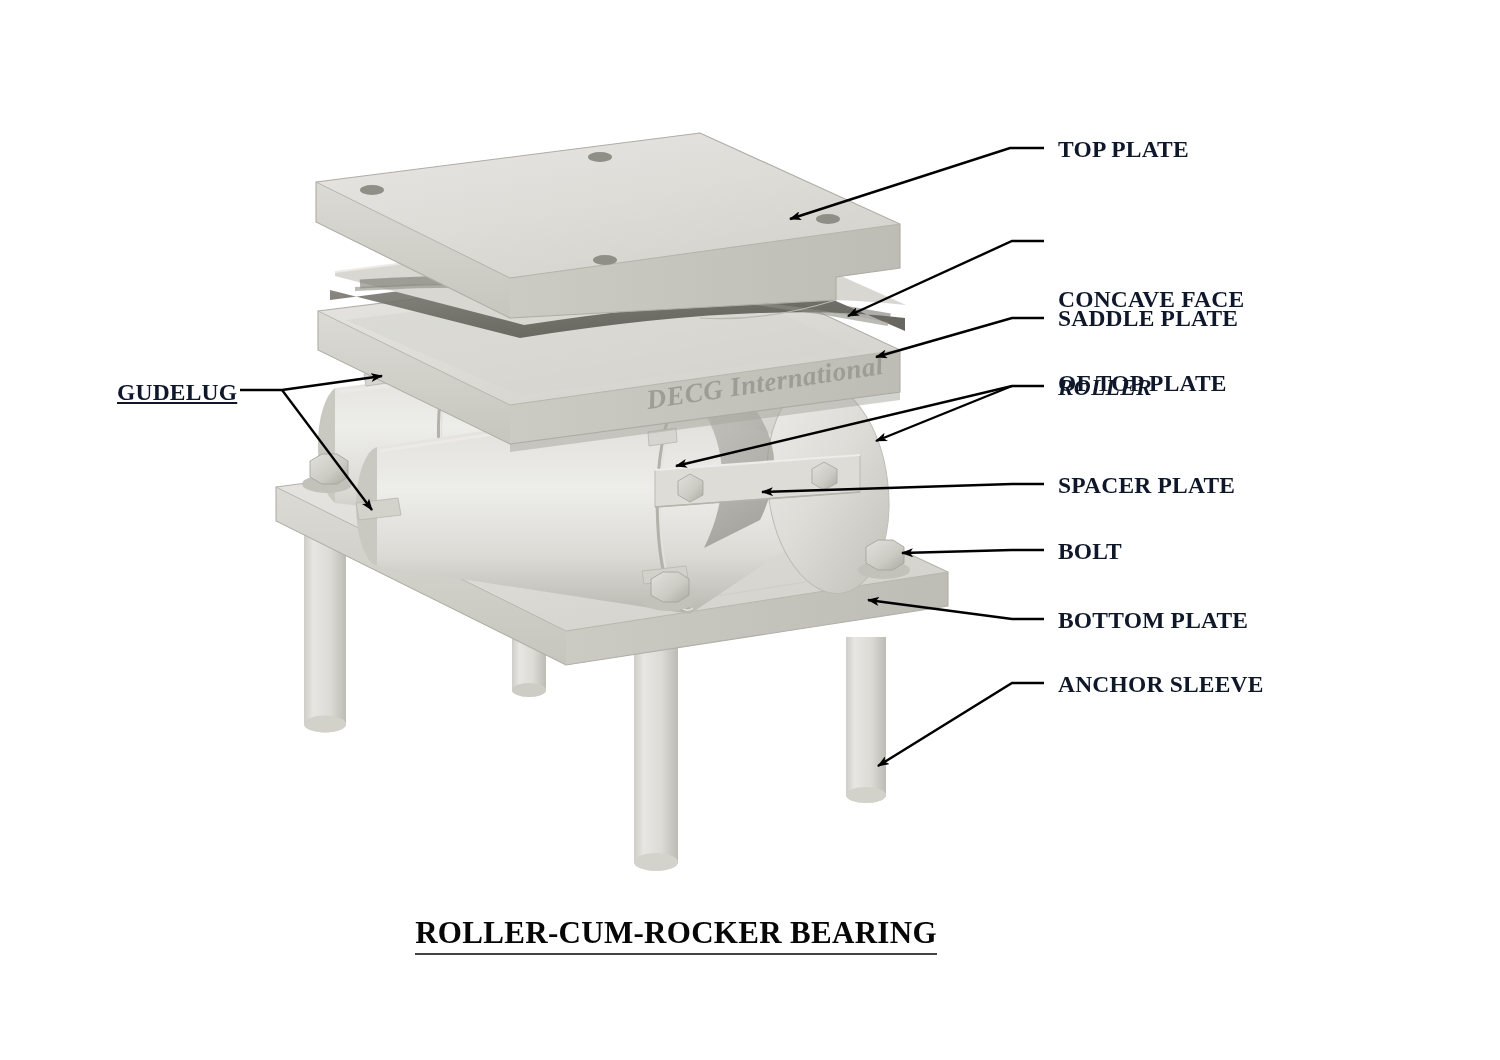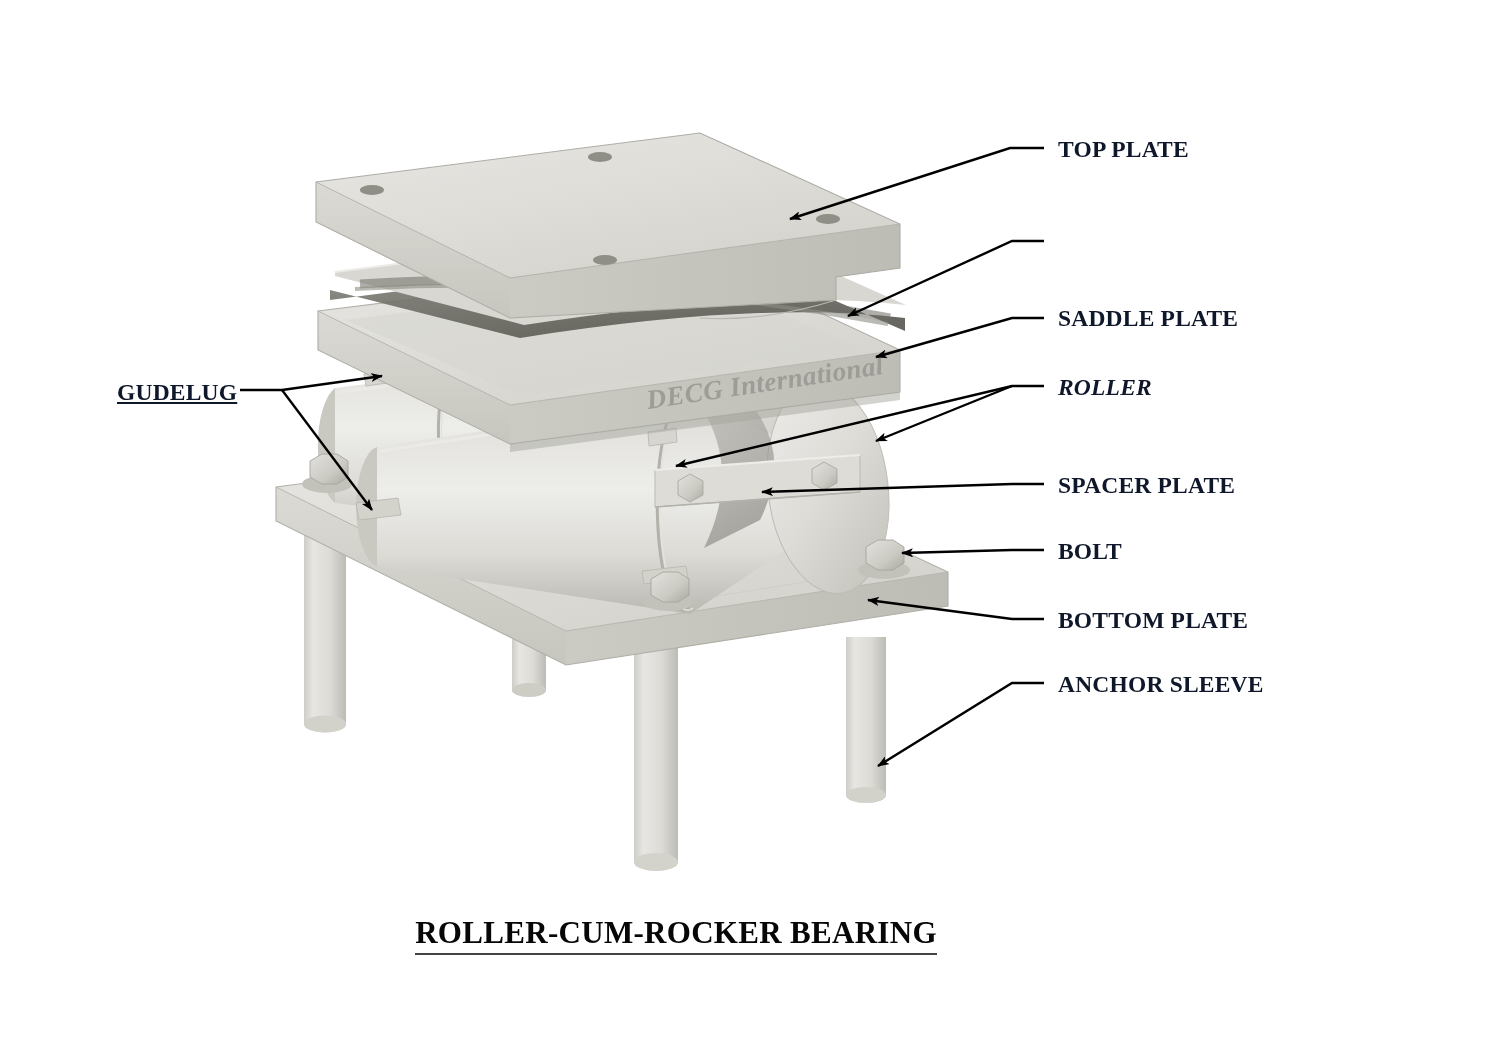--- a/index.html
+++ b/index.html
@@ -327,20 +327,24 @@
 
       <path d="M1044,683 L1012,683 L878,766" marker-end="url(#arrowSolid)"></path>
 
       <path d="M240,390 L282,390 L282,390 L382,376" marker-end="url(#arrowSolid)"></path>
       <path d="M282,390 L372,510" marker-end="url(#arrowSolid)"></path>
     </g>
   </svg>
 
   <div class="callout-label" style="left:1058px; top:136px;">TOP PLATE</div>
 
+  <div class="callout-label two-line" style="left:1058px; top:229px;">
+    <div>CONCAVE FACE</div>
+    <div>OF TOP PLATE</div>
+  </div>
 
   <div class="callout-label" style="left:1058px; top:305px;">SADDLE PLATE</div>
 
   <div class="callout-label" style="left:1058px; top:374px;font-style:italic;">ROLLER</div>
 
   <div class="callout-label" style="left:1058px; top:472px;">SPACER PLATE</div>
 
   <div class="callout-label" style="left:1058px; top:538px;">BOLT</div>
 
   <div class="callout-label" style="left:1058px; top:607px;">BOTTOM PLATE</div>

